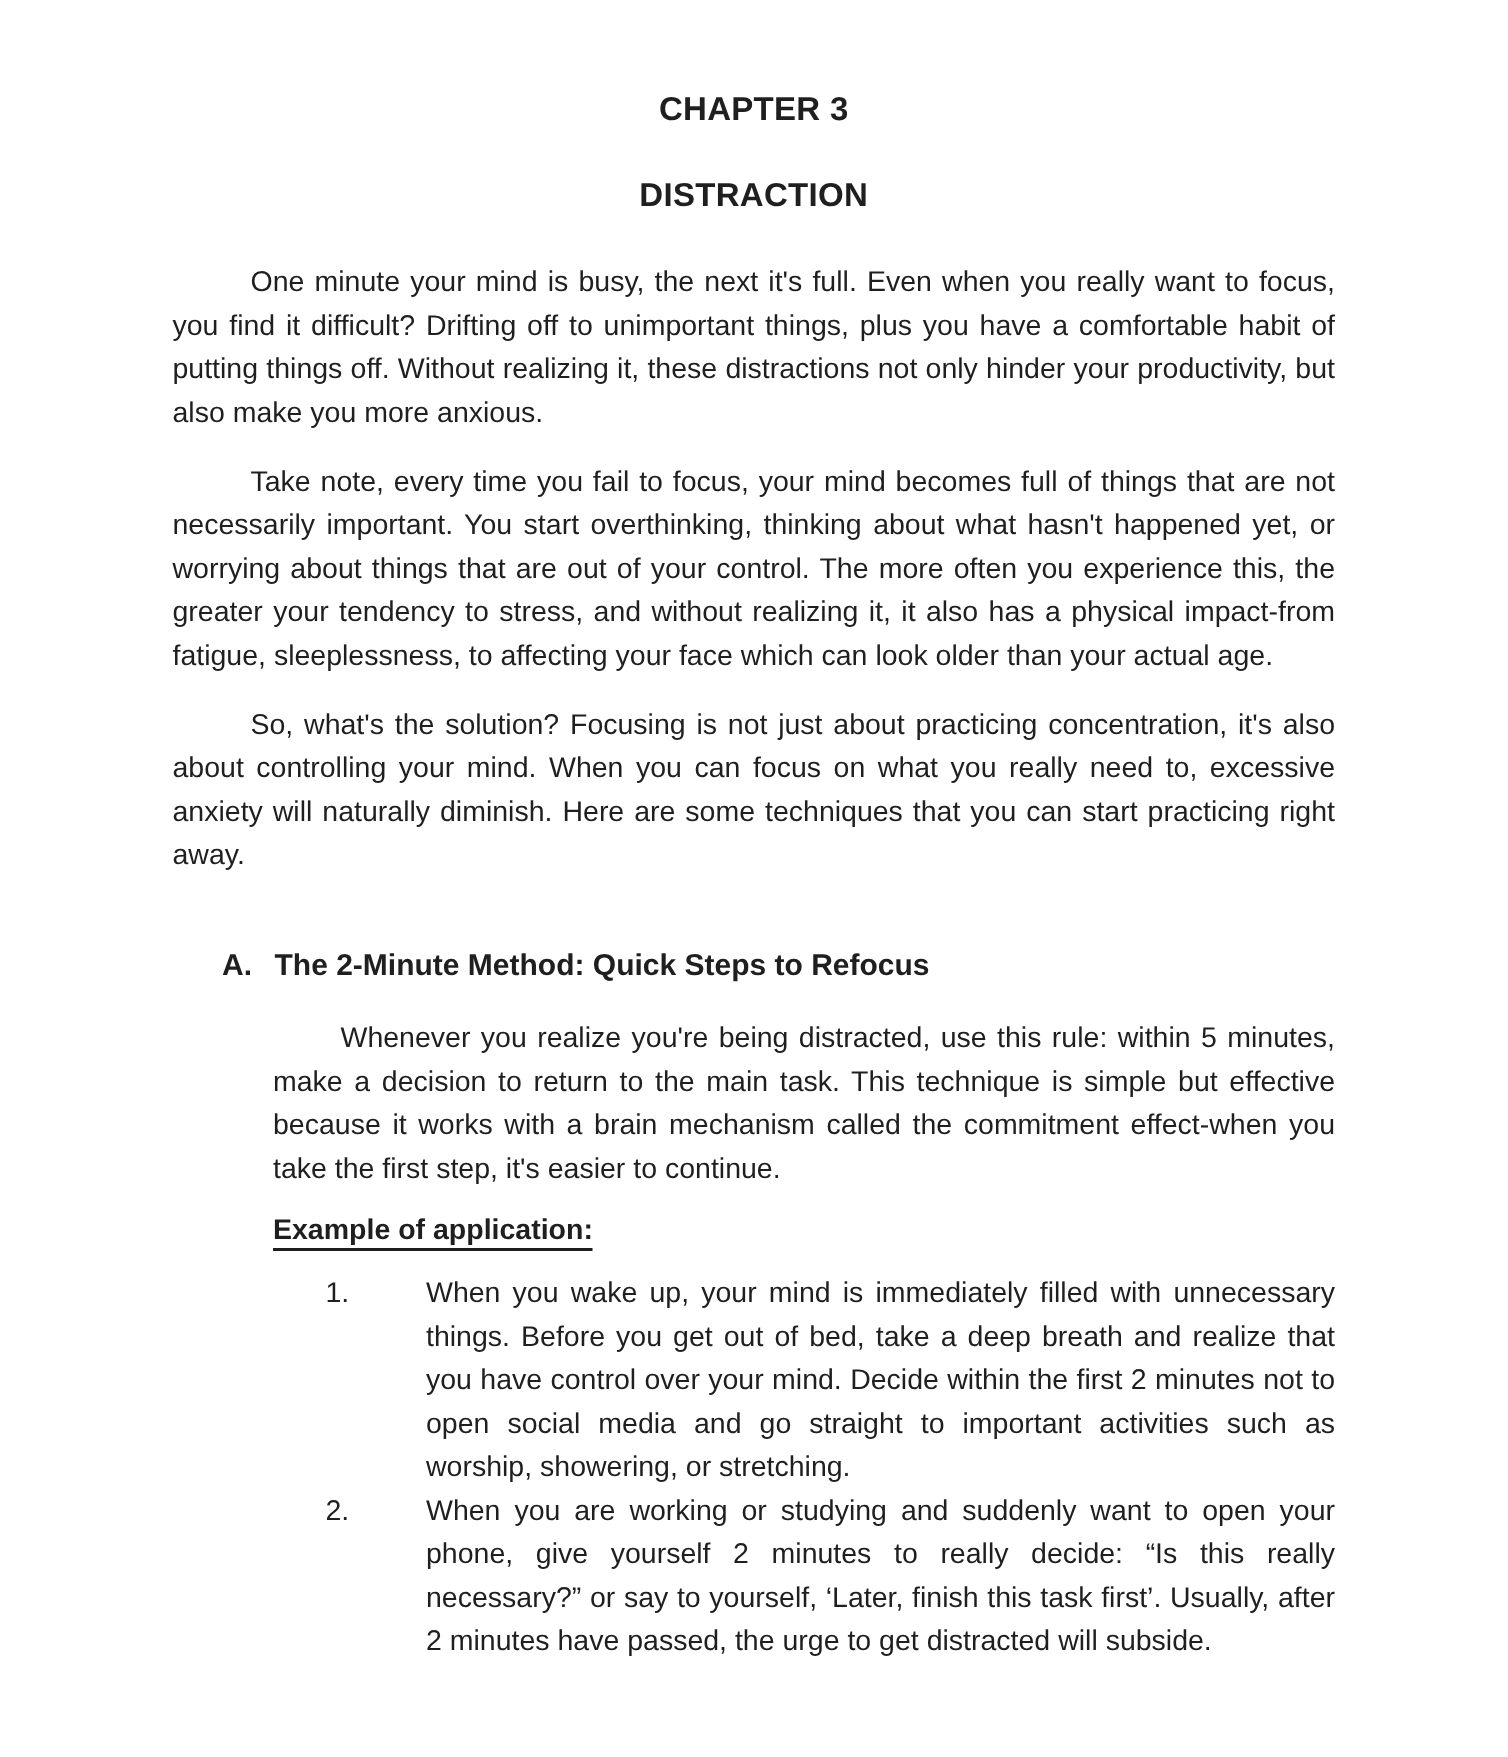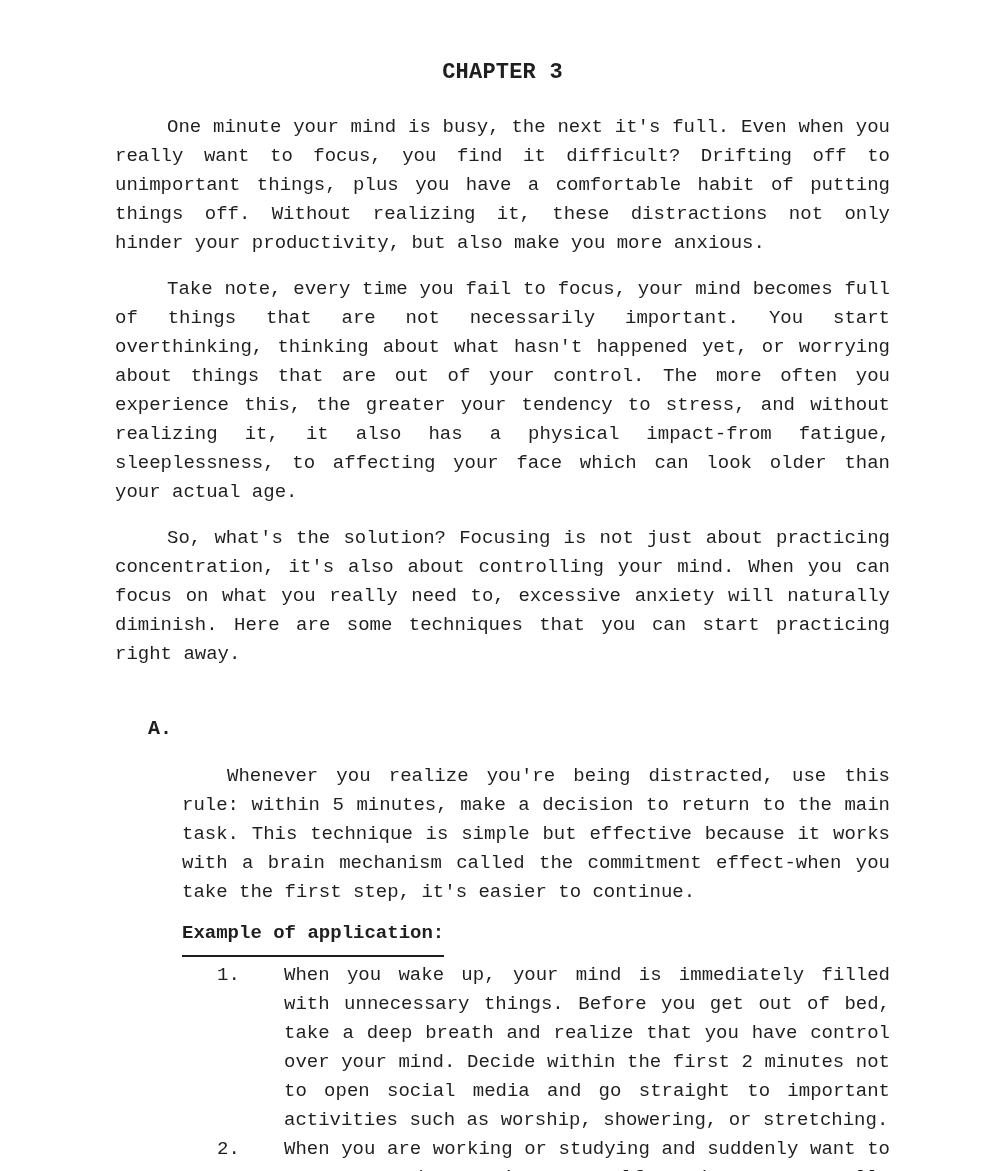--- a/index.html
+++ b/index.html
@@ -8,21 +8,21 @@
     background: #ffffff;
   }
   .page {
     position: relative;
     width: 1005px;
     height: 1171px;
     box-sizing: border-box;
     background: #ffffff;
     padding: 58px 115px 0 115px;
     overflow: hidden;
-    font-family: Liberation Mono, monospace;
+    font-family: Liberation Sans, sans-serif;
     font-size: 19px;
     line-height: 29px;
     color: #1f1f1f;
     -webkit-font-smoothing: antialiased;
   }
   .chapter-label {
     font-size: 22px;
     font-weight: bold;
     text-align: center;
     margin: 0 0 24px 0;
@@ -63,21 +63,21 @@
     text-align: justify;
     text-indent: 45px;
   }
   .example-heading {
     margin: 0 0 14px 67px;
     font-weight: bold;
     line-height: 27px;
   }
   .example-heading .underlined {
     border-bottom: 2px solid #1f1f1f;
-    padding-bottom: 11px;
+    padding-bottom: 1px;
   }
   .numbered-list {
     margin: 0;
   }
   .list-item {
     display: flex;
     margin-left: 102px;
   }
   .list-num {
     width: 26px;
@@ -90,32 +90,34 @@
   }
 </style>
 </head>
 <body>
 
 <div class="page">
 
   <div class="chapter-label">CHAPTER 3</div>
 
   <div class="chapter-title">
+    <div>DISTRACTION</div>
   </div>
 
   <p class="body-para">One minute your mind is busy, the next it's full. Even when you really want to focus, you find it difficult? Drifting off to unimportant things, plus you have a comfortable habit of putting things off. Without realizing it, these distractions not only hinder your productivity, but also make you more anxious.</p>
 
   <p class="body-para">Take note, every time you fail to focus, your mind becomes full of things that are not necessarily important. You start overthinking, thinking about what hasn't happened yet, or worrying about things that are out of your control. The more often you experience this, the greater your tendency to stress, and without realizing it, it also has a physical impact-from fatigue, sleeplessness, to affecting your face which can look older than your actual age.</p>
 
   <p class="body-para last">So, what's the solution? Focusing is not just about practicing concentration, it's also about controlling your mind. When you can focus on what you really need to, excessive anxiety will naturally diminish. Here are some techniques that you can start practicing right away.</p>
 
   <div class="section">
 
     <div class="section-heading">
       <span class="section-label">A.</span>
+      <span>The 2-Minute Method: Quick Steps to Refocus</span>
     </div>
 
     <p class="section-intro">Whenever you realize you're being distracted, use this rule: within 5 minutes, make a decision to return to the main task. This technique is simple but effective because it works with a brain mechanism called the commitment effect-when you take the first step, it's easier to continue.</p>
 
     <div class="example-heading">
       <span class="underlined">Example of application:</span>
     </div>
 
     <div class="numbered-list">
 

